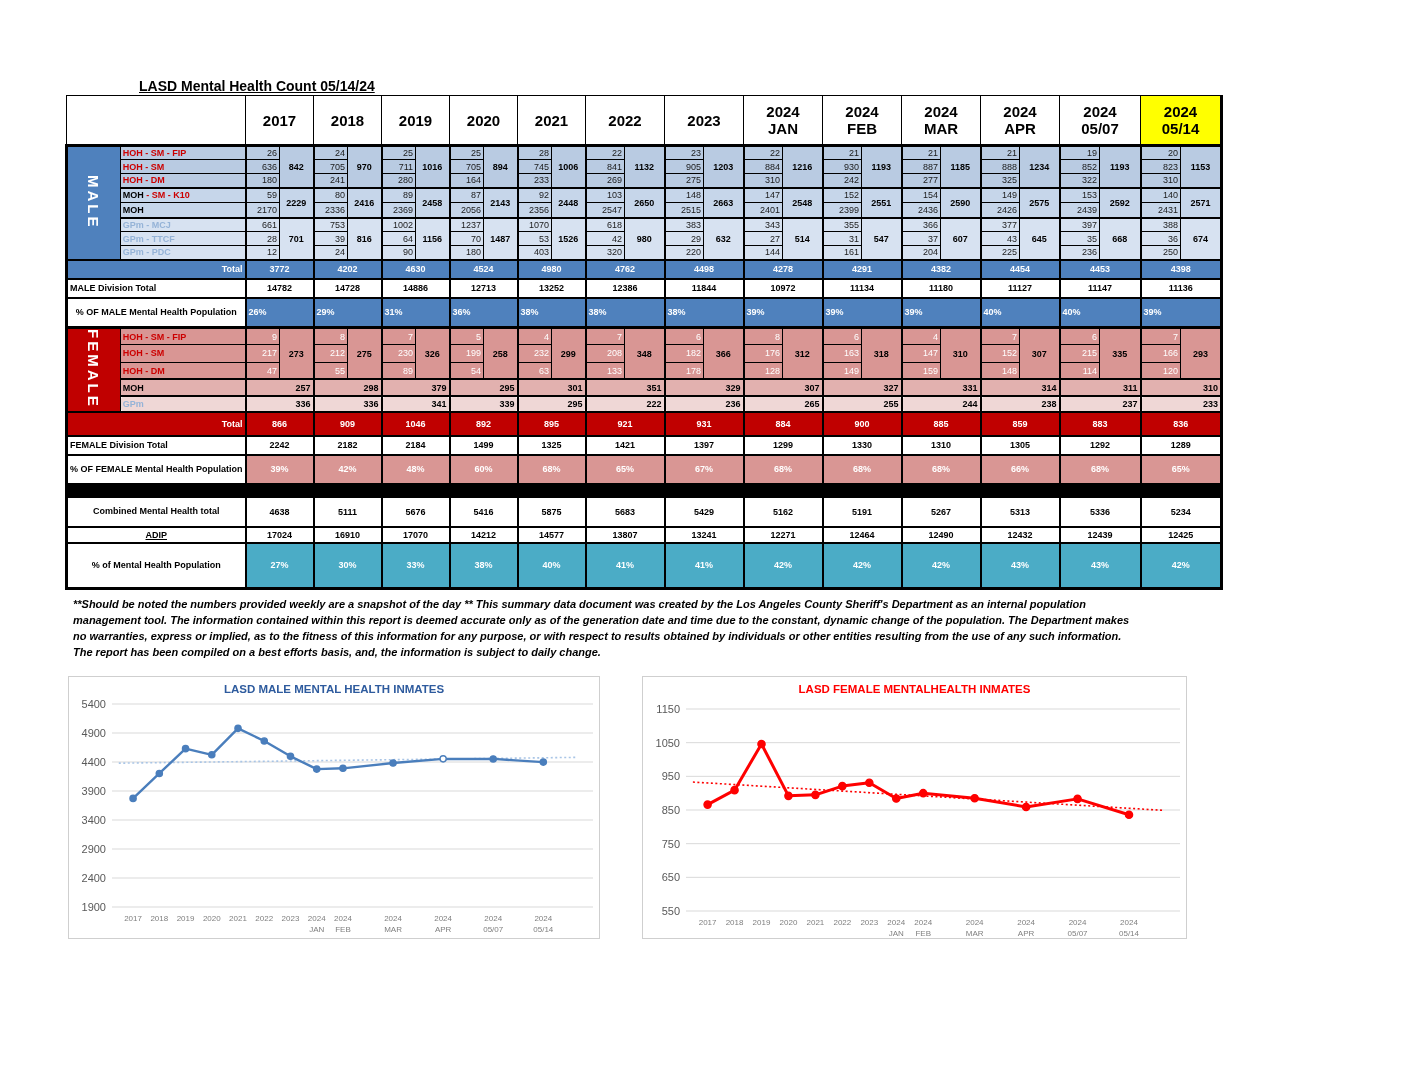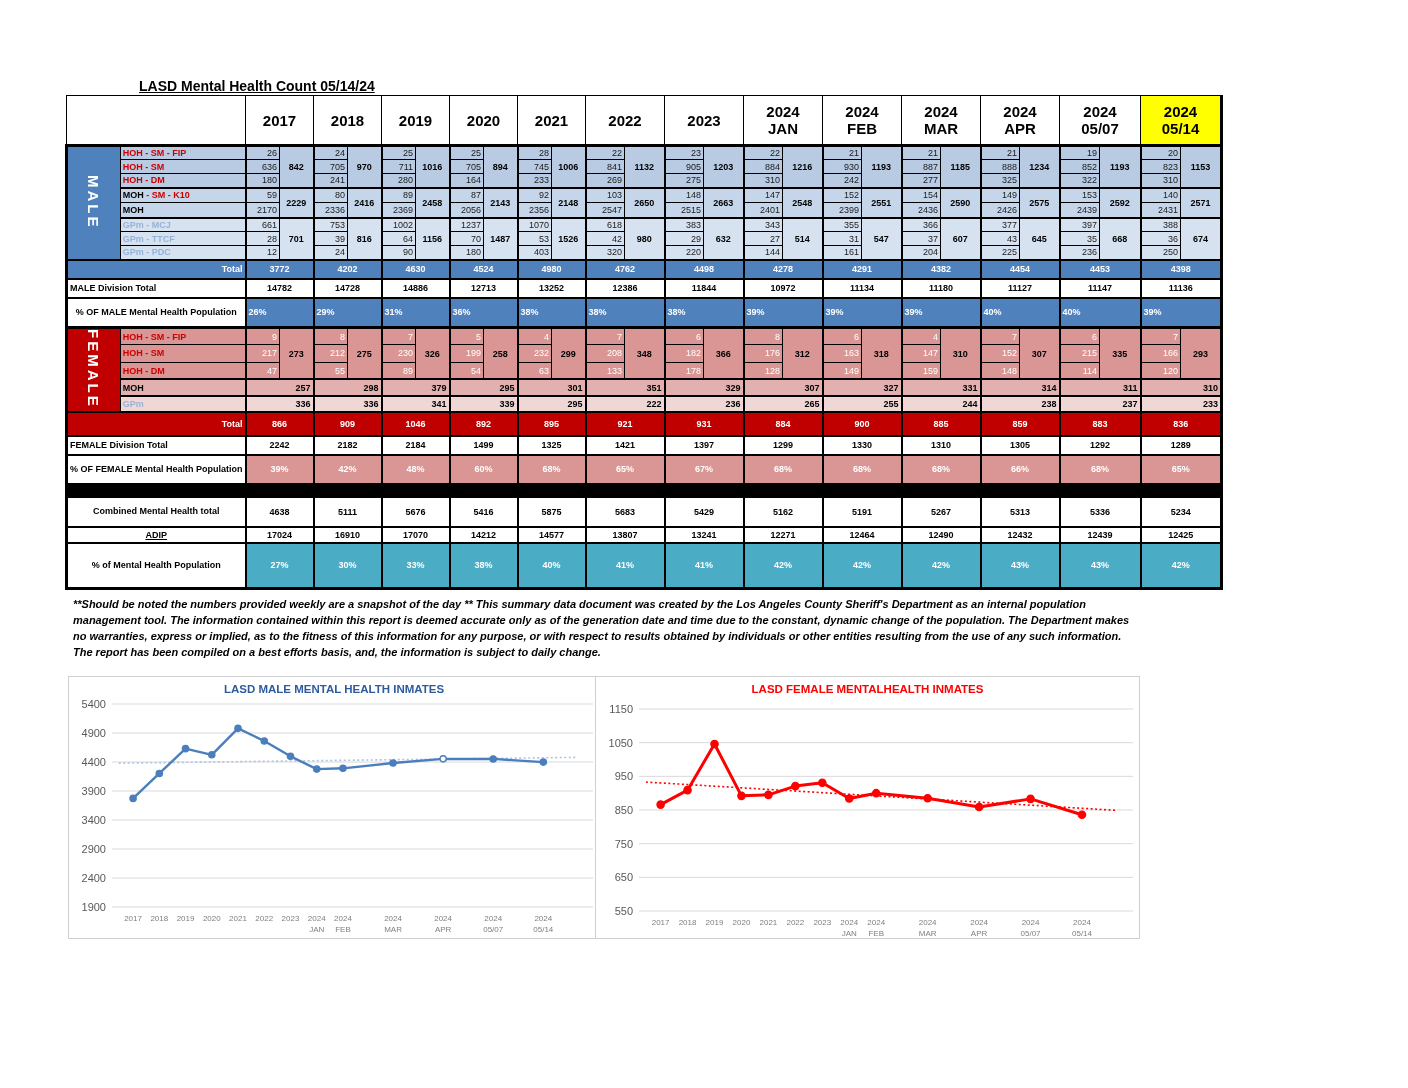--- a/index.html
+++ b/index.html
@@ -199,21 +199,21 @@
             <td class="lab g1 bt2"><span class="lk">MOH</span><span class="lr"> - SM - K10</span></td>
             <td class="val g1 pl bt2">59</td>
             <td class="sub g1 bt2" rowspan="2">2229</td>
             <td class="val g1 pl bt2">80</td>
             <td class="sub g1 bt2" rowspan="2">2416</td>
             <td class="val g1 pl bt2">89</td>
             <td class="sub g1 bt2" rowspan="2">2458</td>
             <td class="val g1 pl bt2">87</td>
             <td class="sub g1 bt2" rowspan="2">2143</td>
             <td class="val g1 pl bt2">92</td>
-            <td class="sub g1 bt2" rowspan="2">2148</td>
+            <td class="sub g1 bt2" rowspan="2">2448</td>
             <td class="val g1 pl bt2">103</td>
             <td class="sub g1 bt2" rowspan="2">2650</td>
             <td class="val g1 pl bt2">148</td>
             <td class="sub g1 bt2" rowspan="2">2663</td>
             <td class="val g1 pl bt2">147</td>
             <td class="sub g1 bt2" rowspan="2">2548</td>
             <td class="val g1 pl bt2">152</td>
             <td class="sub g1 bt2" rowspan="2">2551</td>
             <td class="val g1 pl bt2">154</td>
             <td class="sub g1 bt2" rowspan="2">2590</td>
@@ -594,21 +594,21 @@
         <text x="273.96" y="255" text-anchor="middle" font-size="8" fill="#7f7f7f">FEB</text>
         <text x="324.04499999999996" y="244" text-anchor="middle" font-size="8" fill="#7f7f7f">2024</text>
         <text x="324.04499999999996" y="255" text-anchor="middle" font-size="8" fill="#7f7f7f">MAR</text>
         <text x="374.13" y="244" text-anchor="middle" font-size="8" fill="#7f7f7f">2024</text>
         <text x="374.13" y="255" text-anchor="middle" font-size="8" fill="#7f7f7f">APR</text>
         <text x="424.21500000000003" y="244" text-anchor="middle" font-size="8" fill="#7f7f7f">2024</text>
         <text x="424.21500000000003" y="255" text-anchor="middle" font-size="8" fill="#7f7f7f">05/07</text>
         <text x="474.3" y="244" text-anchor="middle" font-size="8" fill="#7f7f7f">2024</text>
         <text x="474.3" y="255" text-anchor="middle" font-size="8" fill="#7f7f7f">05/14</text>
       </svg></div>
-  <div id="chart-1" class="chart-box" style="left: 595px; top: 676px; width: 543px; height: 261px;"><svg width="543" height="261" xmlns="http://www.w3.org/2000/svg" font-family="Liberation Sans, sans-serif">
+  <div id="chart-1" class="chart-box" style="left: 642px; top: 676px; width: 543px; height: 261px;"><svg width="543" height="261" xmlns="http://www.w3.org/2000/svg" font-family="Liberation Sans, sans-serif">
         <text x="271.5" y="16" text-anchor="middle" font-size="11.5" font-weight="bold" fill="#ff0000">LASD FEMALE MENTALHEALTH INMATES</text>
         <line x1="43" y1="32" x2="537" y2="32" stroke="#d9d9d9" stroke-width="1"></line>
         <text x="37" y="36" text-anchor="end" font-size="11" fill="#595959">1150</text>
         <line x1="43" y1="65.66666666666666" x2="537" y2="65.66666666666666" stroke="#d9d9d9" stroke-width="1"></line>
         <text x="37" y="69.66666666666666" text-anchor="end" font-size="11" fill="#595959">1050</text>
         <line x1="43" y1="99.33333333333333" x2="537" y2="99.33333333333333" stroke="#d9d9d9" stroke-width="1"></line>
         <text x="37" y="103.33333333333333" text-anchor="end" font-size="11" fill="#595959">950</text>
         <line x1="43" y1="133" x2="537" y2="133" stroke="#d9d9d9" stroke-width="1"></line>
         <text x="37" y="137" text-anchor="end" font-size="11" fill="#595959">850</text>
         <line x1="43" y1="166.66666666666666" x2="537" y2="166.66666666666666" stroke="#d9d9d9" stroke-width="1"></line>

